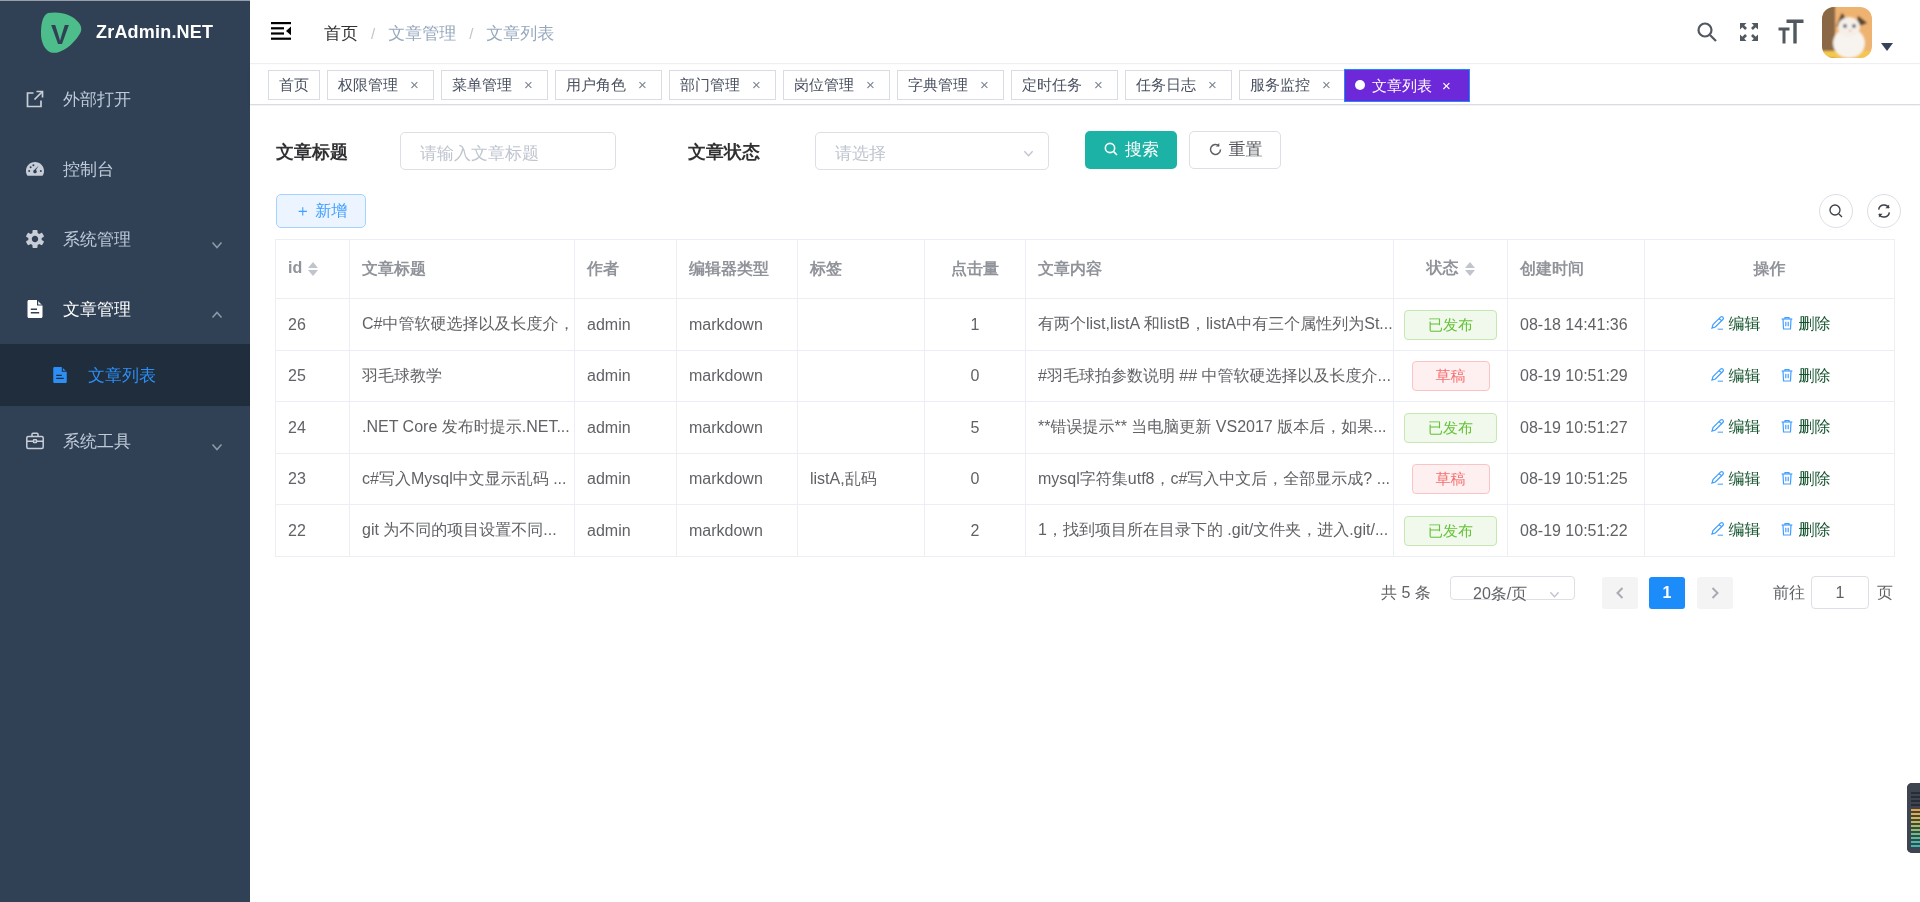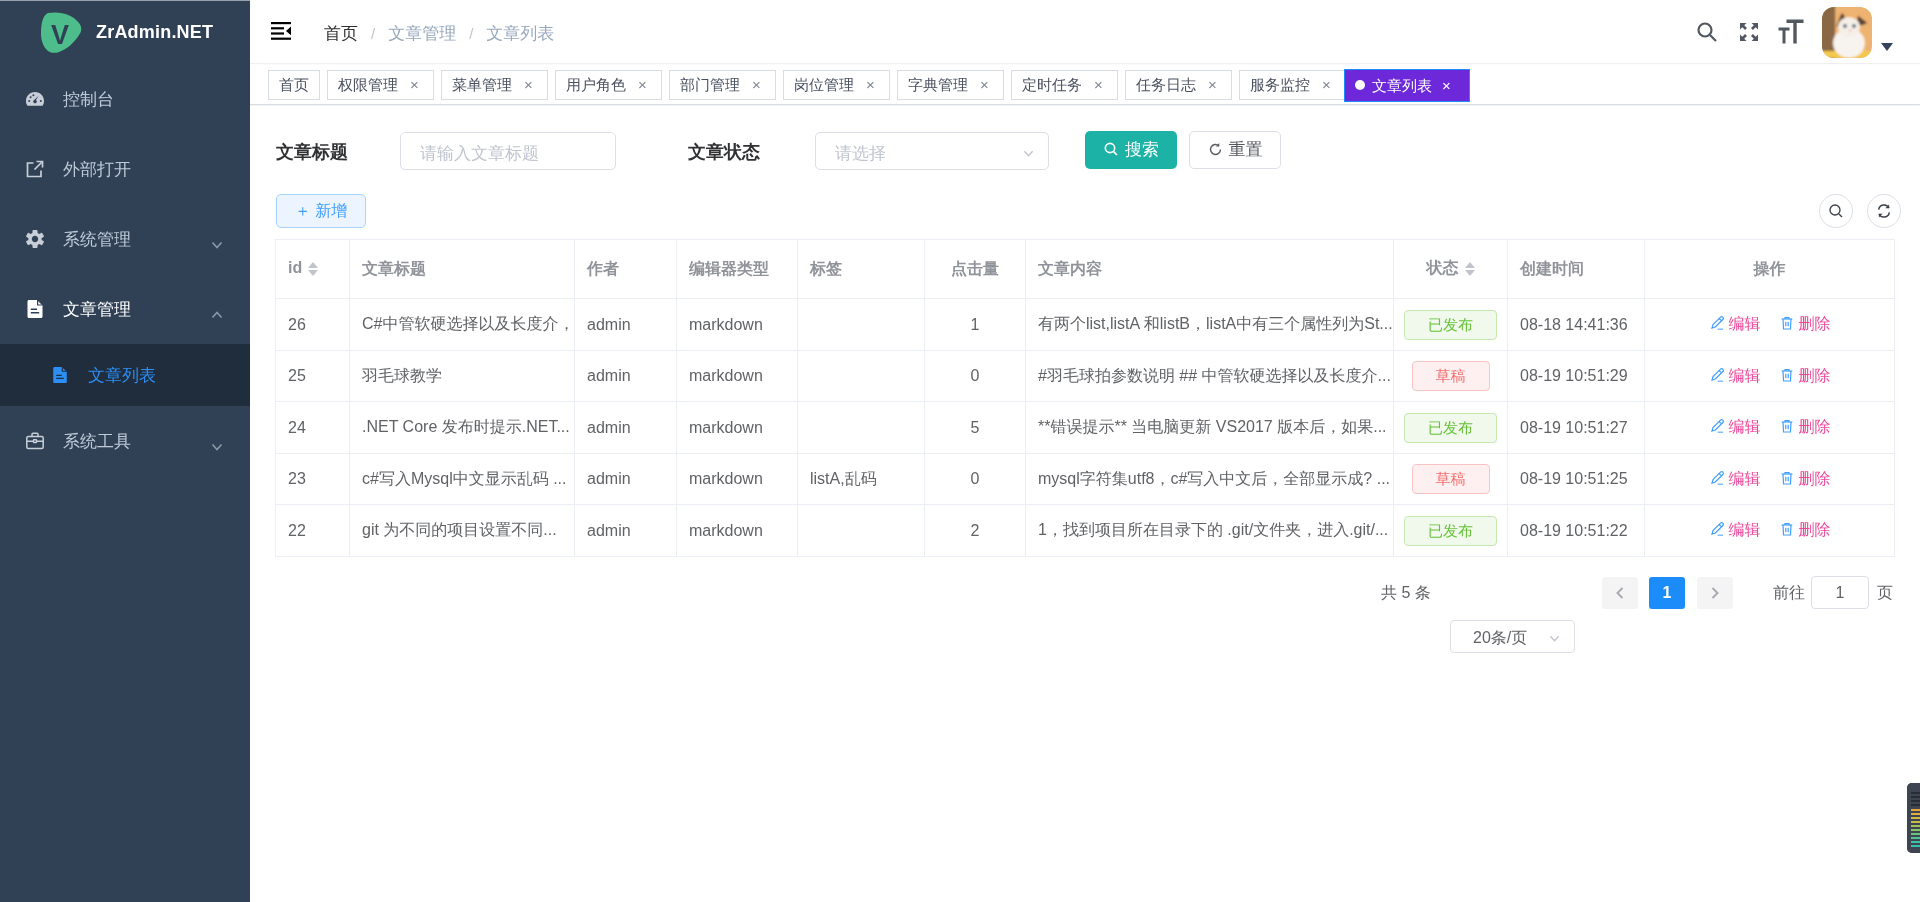--- a/index.html
+++ b/index.html
@@ -56,33 +56,33 @@
 
 
 #tbl { position:absolute; left:25px; top:133px; border-collapse:collapse; table-layout:fixed; width:1619px; font-size:16px; color:#606266; }
 #tbl th, #tbl td { border:1px solid #ebeef5; font-weight:normal; text-align:left; padding:0 0 0 12px; overflow:hidden; white-space:nowrap; }
 #tbl th { height:59px; color:#909399; font-weight:bold; }
 #tbl td { height:52px; } #tbl tr:nth-child(3) td, #tbl tr:nth-child(5) td { height:51px; }
 .tc { text-align:center !important; padding:0 !important; }
 .tag { display:inline-block; height:30px; line-height:28px; padding:0 23px; border-radius:4px; font-size:15px; }
 .tag.g { color:#67c23a; background:#f0f9eb; border:1px solid #c5e8b2; }
 .tag.r { color:#f56c6c; background:#fef0f0; border:1px solid #fbc4c4; }
-.op { color:#ec4899; }
+.op { color:#14532d; }
 .op svg { vertical-align:-2px; margin-right:4px; }
 .op .gap { display:inline-block; width:18px; }
 .sort { display:inline-block; vertical-align:middle; margin-left:6px; }
 .sort i { display:block; width:0; height:0; border:5px solid transparent; }
 .sort .up { border-bottom:6px solid #c0c4cc; margin-bottom:2px; }
 .sort .dn { border-top:6px solid #c0c4cc; margin-top:2px; }
 
 
 #pager { position:absolute; top:470px; left:0; width:1894px; height:33px; font-size:16px; color:#606266; }
 #pager > * { position:absolute; }
 .pg-total { left:1131px; top:7px; }
-.pg-size { left:1200px; top:0px; width:125px; height:33px; border:1px solid #dcdfe6; border-radius:4px;margin-top:44px; }
+.pg-size { left:1200px; top:0px; width:125px; height:24px; border:1px solid #dcdfe6; border-radius:4px; }
 .pg-size span { position:absolute; left:22px; top:7px; }
 .pg-btn { top:1px; width:36px; height:32px; background:#f4f4f5; border-radius:3px; text-align:center; }
 .pg-btn svg { margin-top:9px; }
 .pg-cur { left:1399px; top:1px; width:36px; height:32px; background:#1b8cfa; border-radius:3px; color:#fff; font-weight:bold; text-align:center; line-height:32px; }
 .pg-go { left:1523px; top:7px; }
 .pg-inp { left:1561px; top:0px; width:58px; height:33px; border:1px solid #dcdfe6; border-radius:4px; text-align:center; line-height:31px; }
 .pg-ye { left:1627px; top:7px; }
 
 
 #setw { position:absolute; left:1907px; top:783px; width:16px; height:70px; background:#3e4550; border-radius:5px 0 0 5px; }
@@ -93,36 +93,36 @@
 <div id="sidebar">
   <div class="logo">
     <svg width="41" height="41" viewBox="0 0 41 41">
       <path d="M7 1 C20 -1 32 3 38 11 C41 15 41 19 38 23 C33 31 26 37 18 40 C14 41.5 10 41 7 39 C2 35 -0.5 27 0 19 C0.5 9 2.5 3 7 1 Z" fill="#4dbe8b"></path>
       <text x="19" y="32" font-size="27" font-weight="bold" fill="#304156" text-anchor="middle" font-family="Liberation Sans">V</text>
     </svg>
     <div class="title">ZrAdmin.NET</div>
   </div>
   <div class="menu">
     <div class="mitem">
+      <svg class="micon" viewBox="0 0 20 20" fill="none" stroke="#c8ced8" stroke-width="1.7">
+            <path d="M16 11.5 L16 17.5 L2.5 17.5 L2.5 4 L8.5 4"></path>
+            <path d="M11.5 2.5 L17.5 2.5 L17.5 8.5"></path>
+            <path d="M17 3 L9.5 10.5"></path>
+          </svg>
+      <span class="mtext">外部打开</span>
+    </div>
+    <div class="mitem">
       <svg class="micon" viewBox="0 0 20 20">
             <path fill="#c8ced8" d="M10 3 C4.8 3 1 7 1 12 C1 14 1.6 15.5 2.5 16.8 L17.5 16.8 C18.4 15.5 19 14 19 12 C19 7 15.2 3 10 3 Z M10 14.2 C9 14.2 8.2 13.4 8.2 12.4 C8.2 11.7 8.6 11.2 9.2 10.9 L13.6 6.8 L10.9 11 C11 11.2 11.8 11.5 11.8 12.4 C11.8 13.4 11 14.2 10 14.2 Z"></path>
       <circle cx="4.2" cy="12" r="1" fill="#304156"></circle>
             <circle cx="5.6" cy="8.3" r="1" fill="#304156"></circle>
             <circle cx="8.4" cy="6.2" r="1" fill="#304156"></circle>
             <circle cx="15.8" cy="12" r="1" fill="#304156"></circle>
           </svg>
       <span class="mtext">控制台</span>
-    </div>
-    <div class="mitem">
-      <svg class="micon" viewBox="0 0 20 20" fill="none" stroke="#c8ced8" stroke-width="1.7">
-            <path d="M16 11.5 L16 17.5 L2.5 17.5 L2.5 4 L8.5 4"></path>
-            <path d="M11.5 2.5 L17.5 2.5 L17.5 8.5"></path>
-            <path d="M17 3 L9.5 10.5"></path>
-          </svg>
-      <span class="mtext">外部打开</span>
     </div>
     <div class="mitem">
       <svg class="micon" viewBox="0 0 20 20">
             <path fill="#c8ced8" d="M18.5 12.1 L16.6 10.9 C16.7 10.3 16.7 9.7 16.6 9.1 L18.5 7.9 C18.9 7.7 19 7.2 18.8 6.8 L17.3 4.2 C17.1 3.8 16.6 3.7 16.2 3.9 L14.2 4.9 C13.7 4.5 13.2 4.2 12.6 3.9 L12.5 1.7 C12.5 1.3 12.1 1 11.7 1 L8.3 1 C7.9 1 7.5 1.3 7.5 1.7 L7.4 3.9 C6.8 4.2 6.3 4.5 5.8 4.9 L3.8 3.9 C3.4 3.7 2.9 3.8 2.7 4.2 L1.2 6.8 C1 7.2 1.1 7.7 1.5 7.9 L3.4 9.1 C3.3 9.7 3.3 10.3 3.4 10.9 L1.5 12.1 C1.1 12.3 1 12.8 1.2 13.2 L2.7 15.8 C2.9 16.2 3.4 16.3 3.8 16.1 L5.8 15.1 C6.3 15.5 6.8 15.8 7.4 16.1 L7.5 18.3 C7.5 18.7 7.9 19 8.3 19 L11.7 19 C12.1 19 12.5 18.7 12.5 18.3 L12.6 16.1 C13.2 15.8 13.7 15.5 14.2 15.1 L16.2 16.1 C16.6 16.3 17.1 16.2 17.3 15.8 L18.8 13.2 C19 12.8 18.9 12.3 18.5 12.1 Z M10 13.2 C8.2 13.2 6.8 11.8 6.8 10 C6.8 8.2 8.2 6.8 10 6.8 C11.8 6.8 13.2 8.2 13.2 10 C13.2 11.8 11.8 13.2 10 13.2 Z"></path>
           </svg>
       <span class="mtext">系统管理</span>
       <svg class="arrow" viewBox="0 0 12 12" fill="none" stroke="#8d98a6" stroke-width="1.6">
             <path d="M1.5 3.5 L6 8.5 L10.5 3.5"></path>
           </svg>
     </div>

